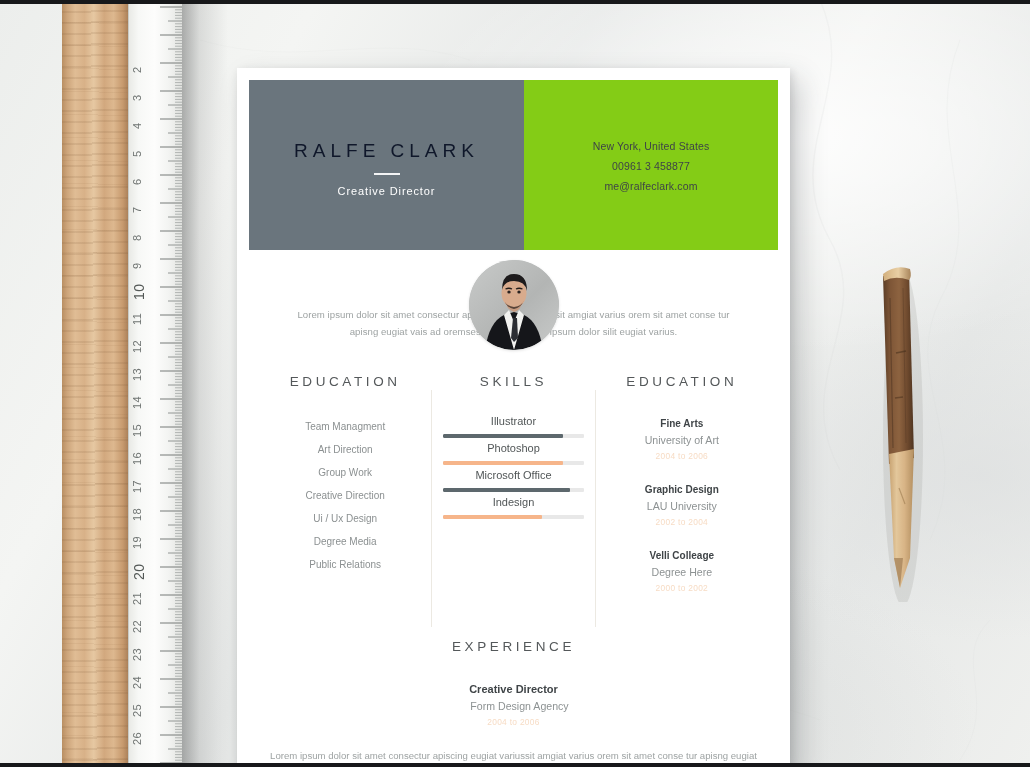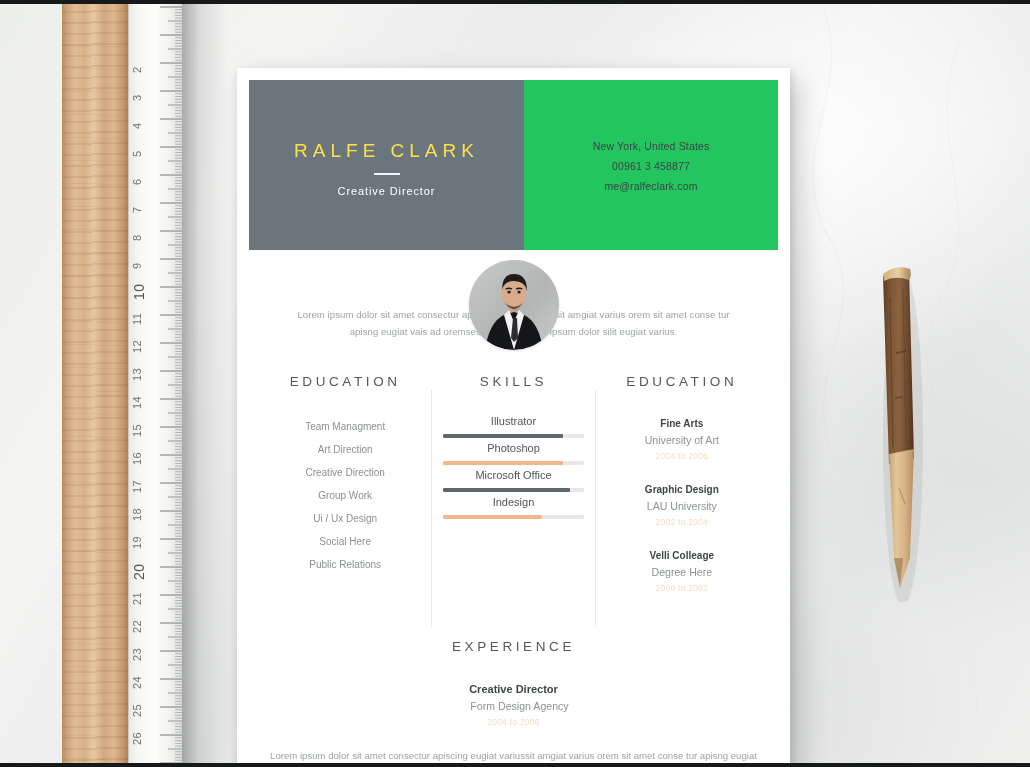--- a/index.html
+++ b/index.html
@@ -90,26 +90,26 @@
   }
 
   
   .hdr { position: relative; height: 170px; margin: 12px 12px 0 12px; display: flex; }
   .hdr-left {
     flex: 0 0 275px; background: #6a757d;
     display: flex; flex-direction: column; align-items: center; justify-content: center;
     padding-top: 6px;
   }
   .hdr-right {
-    flex: 1; background: #22c55e;
+    flex: 1; background: #84cc16;
     display: flex; flex-direction: column; align-items: center; justify-content: center;
     padding-top: 2px;
   }
   .name {
-    font-size: 19px; color: #fde047; letter-spacing: 5.0px;
+    font-size: 19px; color: #0f172a; letter-spacing: 5.0px;
     font-weight: 400; white-space: nowrap;
   }
   .name-rule { width: 26px; height: 2px; background: #ffffff; margin: 11px 0 10px 0; opacity: .92; }
   .role { font-size: 11px; color: #ffffff; letter-spacing: 0.9px; font-weight: 400; }
   .contact-line {
     font-size: 10.5px; color: #3e4447; line-height: 20px;
     letter-spacing: 0.15px; font-weight: 400;
   }
 
   
@@ -567,24 +567,24 @@
 
     <div class="summary">Lorem ipsum dolor sit amet consectur apiscing eugiat variussit amgiat varius orem sit amet conse tur apisng eugiat vais ad oremses ugiat orems elt ipsum dolor silit eugiat varius.</div>
 
     <div class="cols">
 
       <div class="col">
         <div class="sec-head">EDUCATION</div>
         <div>
           <div class="exp-item">Team Managment</div>
           <div class="exp-item">Art Direction</div>
+          <div class="exp-item">Group Work</div>
           <div class="exp-item">Creative Direction</div>
-          <div class="exp-item">Group Work</div>
           <div class="exp-item">Ui / Ux Design</div>
-          <div class="exp-item">Social Here</div>
+          <div class="exp-item">Degree Media</div>
           <div class="exp-item">Public Relations</div>
         </div>
       </div>
 
       <div class="col mid">
         <div class="sec-head">SKILLS</div>
         <div>
           <div class="skill">
             <div class="skill-label">Illustrator</div>
             <div class="bar-track">

